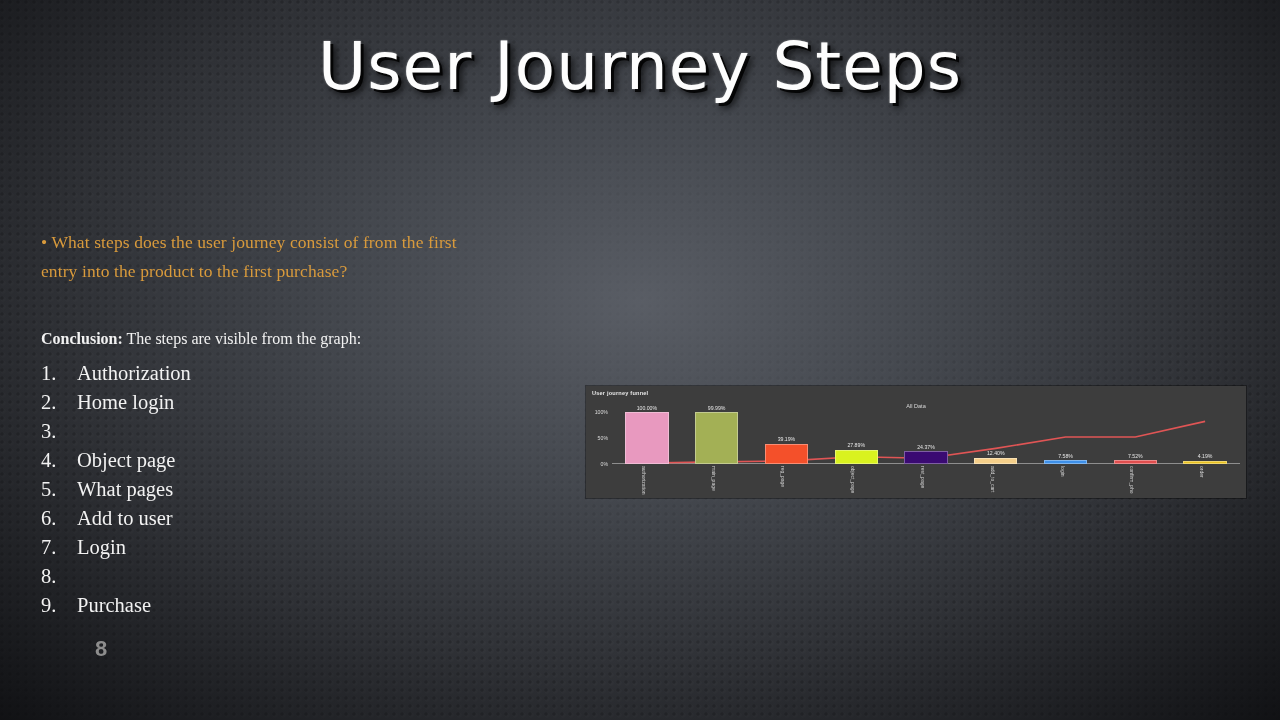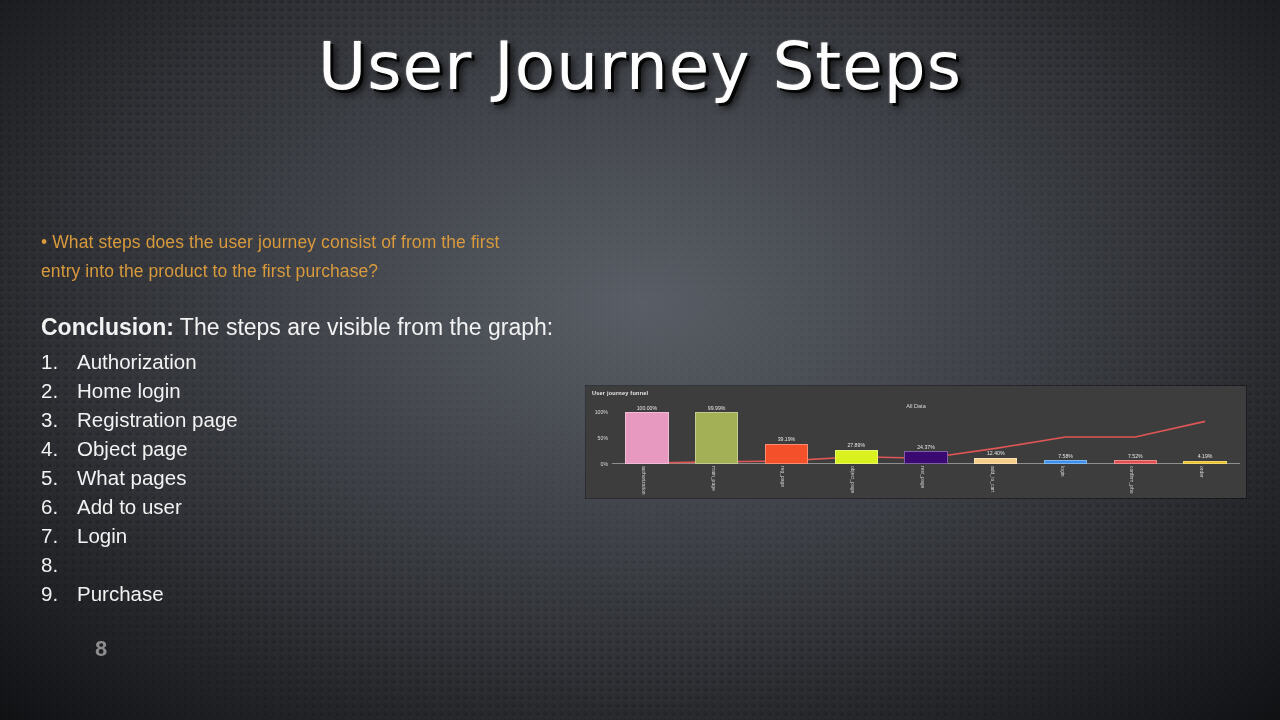--- a/index.html
+++ b/index.html
@@ -45,32 +45,33 @@
        5px 5px 7px rgba(0,0,0,0.75),
        0 0 2px rgba(255,255,255,0.5);
     white-space:nowrap;
   }
 
   
   #body-block {
     position:absolute;
     left:41px; top:228px;
     width:640px;
+    font-family:Liberation Serif, serif;
   }
 
   .bullet-line {
     color:#d89a3c;
     font-size:17.5px;
     line-height:29px;
     letter-spacing:0.1px;
   }
 
   #conclusion {
-    margin-top:28px;
-    font-size:23px;
+    margin-top:40px;
+    font-size:16px;
     color:#f2f2f2;
     line-height:26px;
     white-space:nowrap;
   }
   #conclusion .bold { font-weight:bold; }
 
   
   #steps-list {
     margin-top:7px;
     list-style:none;
@@ -191,21 +192,20 @@
       <div class="step-row">
         <span class="step-num">1.</span>
         <span class="step-label">Authorization</span>
       </div>
       <div class="step-row">
         <span class="step-num">2.</span>
         <span class="step-label">Home login</span>
       </div>
       <div class="step-row">
         <span class="step-num">3.</span>
-        <span class="step-label">Registration page</span>
       </div>
       <div class="step-row">
         <span class="step-num">4.</span>
         <span class="step-label">Object page</span>
       </div>
       <div class="step-row">
         <span class="step-num">5.</span>
         <span class="step-label">What pages</span>
       </div>
       <div class="step-row">

